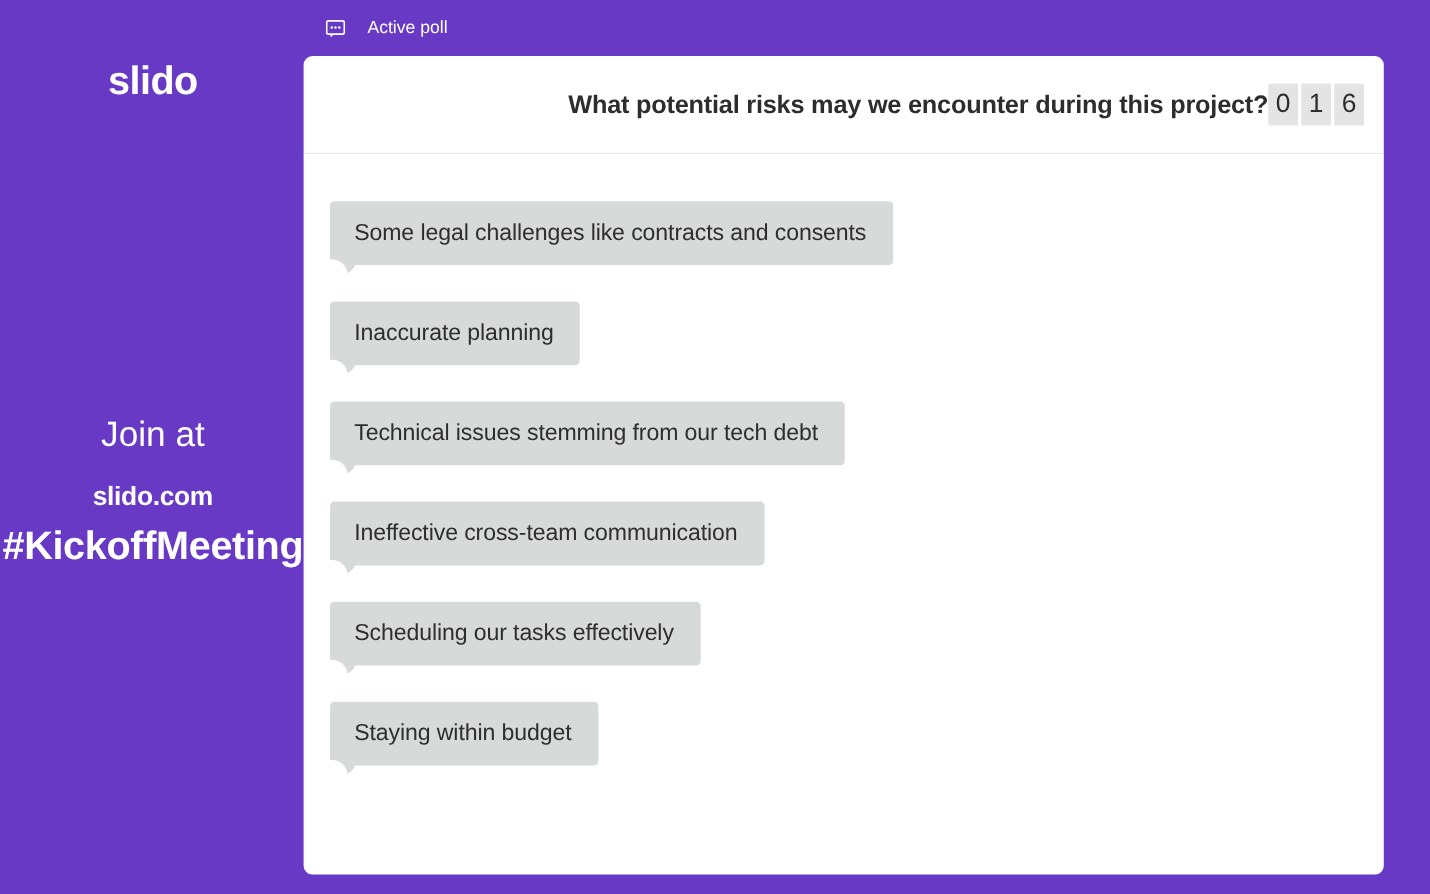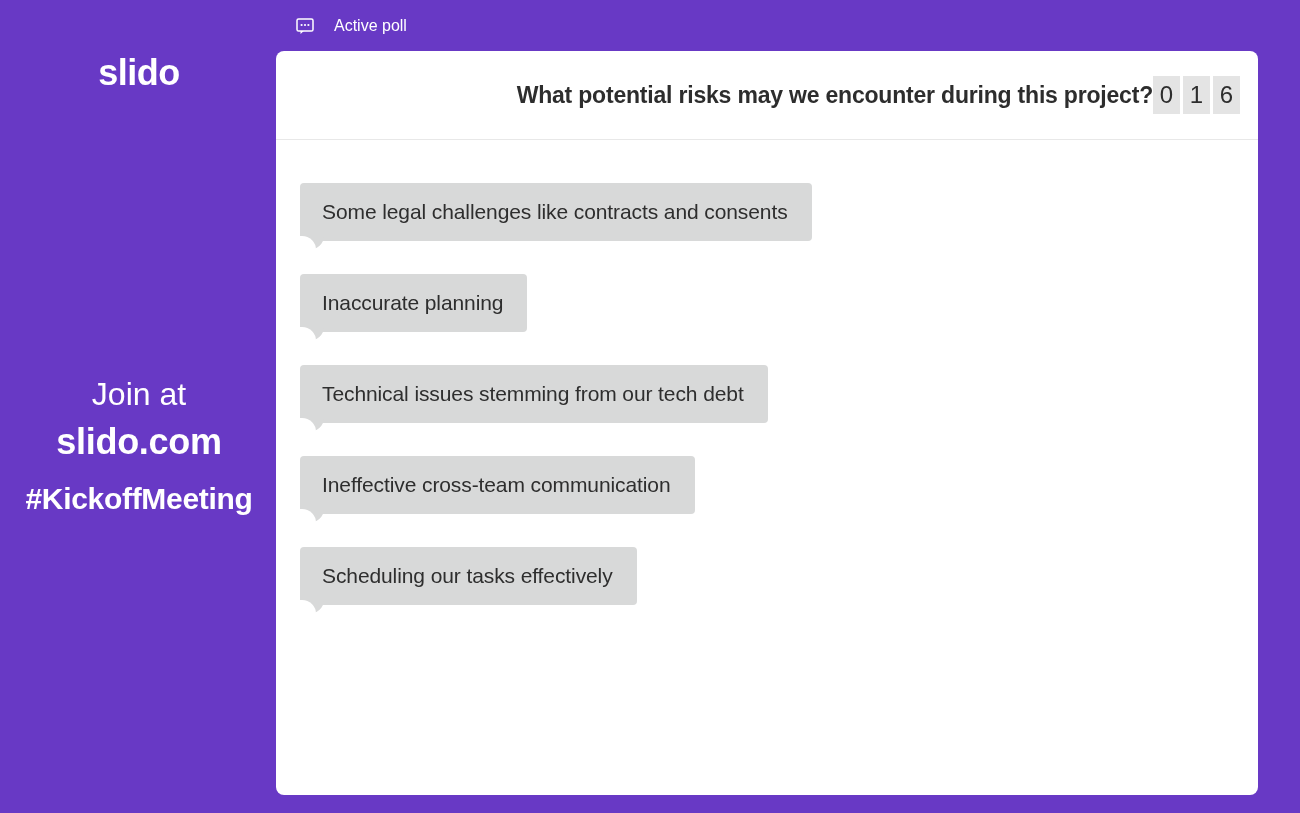--- a/index.html
+++ b/index.html
@@ -45,32 +45,32 @@
     color: #ffffff;
   }
   .join-at {
     font-size: 32px;
     font-weight: 400;
     line-height: 44px;
     letter-spacing: 0px;
     text-align: center;
   }
   .join-domain {
-    font-size: 36px;
+    font-size: 24px;
     font-weight: bold;
     line-height: 48px;
     letter-spacing: -0.3px;
-    margin-top: 2px;
+    margin-top: 12px;
   }
   .join-hashtag {
-    font-size: 30px;
+    font-size: 36px;
     font-weight: bold;
     line-height: 40px;
     letter-spacing: -0.3px;
-    margin-top: 13px;
+    margin-top: 0;
   }
 
   
   .active-poll {
     position: absolute;
     left: 296px;
     top: 16px;
     display: flex;
     align-items: center;
     gap: 20px;
@@ -239,15 +239,20 @@
     <div class="answer-row">
       <div class="bubble">
         <span class="bubble-text">Ineffective cross-team communication</span>
       </div>
     </div>
     <div class="answer-row">
       <div class="bubble">
         <span class="bubble-text">Scheduling our tasks effectively</span>
       </div>
     </div>
+    <div class="answer-row">
+      <div class="bubble">
+        <span class="bubble-text">Staying within budget</span>
+      </div>
+    </div>
   </div>
 
 </div>
 
 </body></html>

